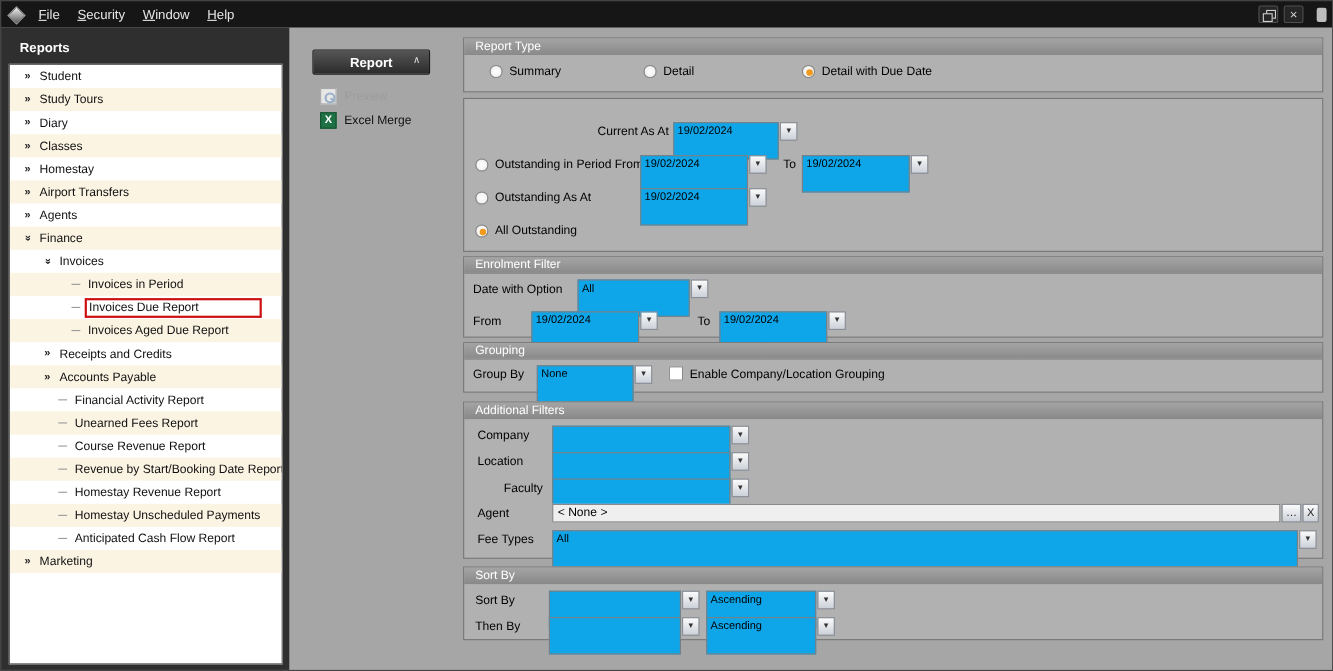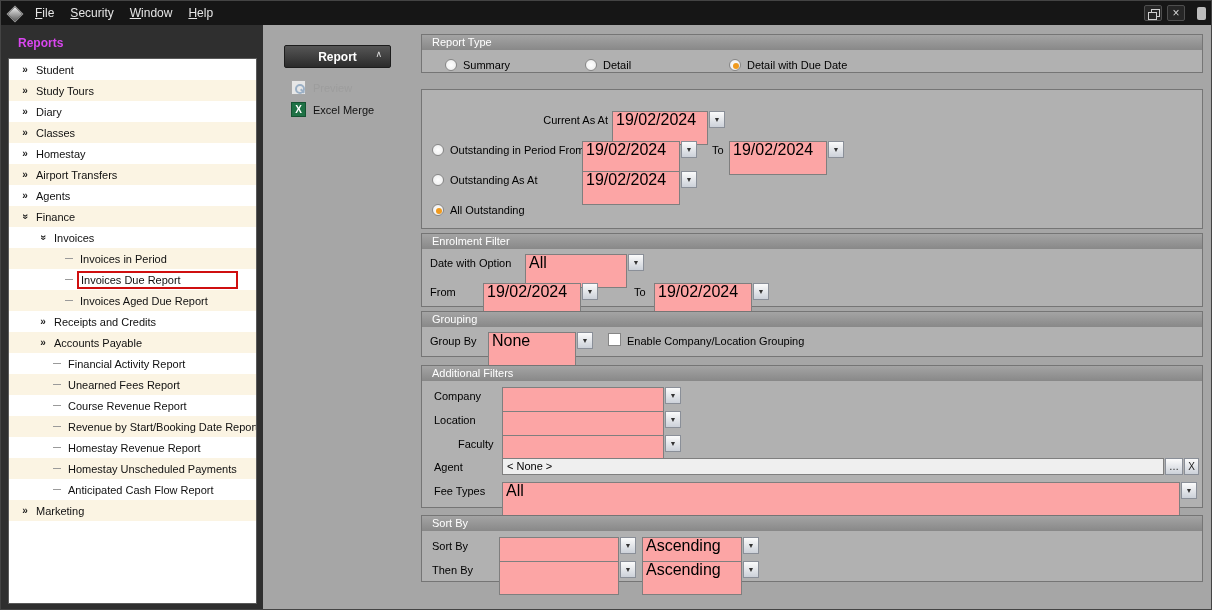--- a/index.html
+++ b/index.html
@@ -13,21 +13,21 @@
   .menu-item { color:#e6e6e6; font-size:12px; padding:3px 8px; cursor:default; }
   .menu-item u { text-decoration:underline; }
   .win-controls { position:absolute; right:26px; top:4px; display:flex; gap:5px; }
   .wc { width:18px; height:16px; position:relative; color:#d6d6d6; font-size:12px; line-height:15px; text-align:center; background:#262626; border:1px solid #4e4e4e; border-radius:2px; }
   .wc-restore::before { content:''; position:absolute; left:6px; top:3px; width:7px; height:6px; border:1px solid #cfcfcf; }
   .wc-restore::after { content:''; position:absolute; left:3px; top:6px; width:7px; height:6px; border:1px solid #cfcfcf; background:#262626; }
   .frame-frag { position:absolute; right:5px; top:6px; width:9px; height:13px; background:#bdbdbd; border-radius:2px; }
 
   
   .sidebar { position:absolute; left:0; top:24px; width:262px; bottom:0; background:#2f2f2f; }
-  .sidebar-title { color:#d946ef; font-weight:bold; font-size:12px; padding:11px 0 0 17px; }
+  .sidebar-title { color:#ffffff; font-weight:bold; font-size:12px; padding:11px 0 0 17px; }
   .tree-list { position:absolute; left:7px; top:33px; width:249px; height:546px; background:#ffffff; border:1px solid #5a5a5a; overflow:hidden; }
   .tree-row { height:21px; display:flex; align-items:center; font-size:11px; color:#101010; white-space:nowrap; cursor:default; }
   .tree-row.alt { background:#fbf4e3; }
   .expander { width:16px; text-align:center; font-weight:bold; color:#1c1c1c; font-size:10px; flex:none; }
   .expander.open { transform:rotate(90deg); }
   .leaf-dash { width:12px; height:21px; flex:none; position:relative; }
   .leaf-dash::after { content:''; position:absolute; left:0; top:10px; width:8px; height:1px; background:#9a9a9a; }
   .lvl0 { padding-left:8px; }
   .lvl1 { padding-left:26px; }
   .lvl2 { padding-left:44px; }
@@ -43,31 +43,31 @@
   .tool-preview { left:290px; top:79px; color:#9d9d9d; }
   .tool-excel  { left:290px; top:101px; color:#111; }
   .icon-preview { width:15px; height:15px; background:#e7e7e7; border:1px solid #a8a8a8; position:relative; flex:none; }
   .icon-preview::before { content:''; position:absolute; left:3px; top:3px; width:6px; height:6px; border:2px solid #9bb0c6; border-radius:50%; }
   .icon-preview::after { content:''; position:absolute; right:0px; bottom:2px; width:5px; height:2px; background:#9bb0c6; transform:rotate(45deg); }
   .icon-excel { width:15px; height:15px; background:#1e7145; border:1px solid #145231; color:#fff; font-size:10px; font-weight:bold; text-align:center; line-height:14px; flex:none; }
 
   
   .gb { position:absolute; left:420px; width:782px; background:#b1b1b1; border:1px solid #757575; }
   .gb-h { height:15px; background:linear-gradient(#a4a4a4,#8a8a8a); border-bottom:1px solid #898989; color:#fff; font-size:11px; line-height:15px; padding-left:10px; }
-  .gb-report-type { top:33px;  height:39px; }
+  .gb-report-type { top:33px;  height:50px; }
   .gb-due         { top:88px;  height:140px; }
   .gb-enrol       { top:232px; height:74px; }
   .gb-group       { top:310px; height:46px; }
   .gb-add         { top:364px; height:143px; }
   .gb-sort        { top:514px; height:67px; }
 
   .lbl { position:absolute; font-size:11px; color:#000; white-space:nowrap; }
   .lbl.clip { width:132px; overflow:hidden; }
   .combo { position:absolute; display:flex; }
-  .combo .val { background:#fca5a5; border:1px solid #7f7f7f; height:34px; font-size:16px; line-height:15px; padding:0 3px; overflow:hidden; white-space:nowrap; }
+  .combo .val { background:#0ea5e9; border:1px solid #7f7f7f; height:34px; font-size:10px; line-height:15px; padding:0 3px; overflow:hidden; white-space:nowrap; }
   .combo .dbtn { width:16px; height:17px; margin-left:1px; background:linear-gradient(#fbfbfb,#ccd1d9); border:1px solid #8a8f98; font-size:7px; color:#333; text-align:center; line-height:16px; cursor:default; }
   .radio-opt { position:absolute; display:flex; align-items:center; gap:6px; font-size:11px; cursor:default; }
   .radio { width:12px; height:12px; border-radius:50%; border:1px solid #878787; background:radial-gradient(#ffffff,#eaeaea); position:relative; flex:none; }
   .radio.checked::after { content:''; position:absolute; left:3px; top:3px; width:6px; height:6px; border-radius:50%; background:#f09a1e; }
   .checkbox { position:absolute; width:13px; height:13px; background:#fff; border:1px solid #868686; }
   .agent-field { position:absolute; height:17px; background:#efefef; border:1px solid #7f7f7f; font-size:11px; line-height:15px; padding:0 4px; overflow:hidden; white-space:nowrap; }
   .sq-btn { position:absolute; height:17px; background:linear-gradient(#fbfbfb,#ccd1d9); border:1px solid #8a8f98; font-size:10px; color:#222; text-align:center; line-height:15px; cursor:default; }
 </style>
 </head>
 <body>

